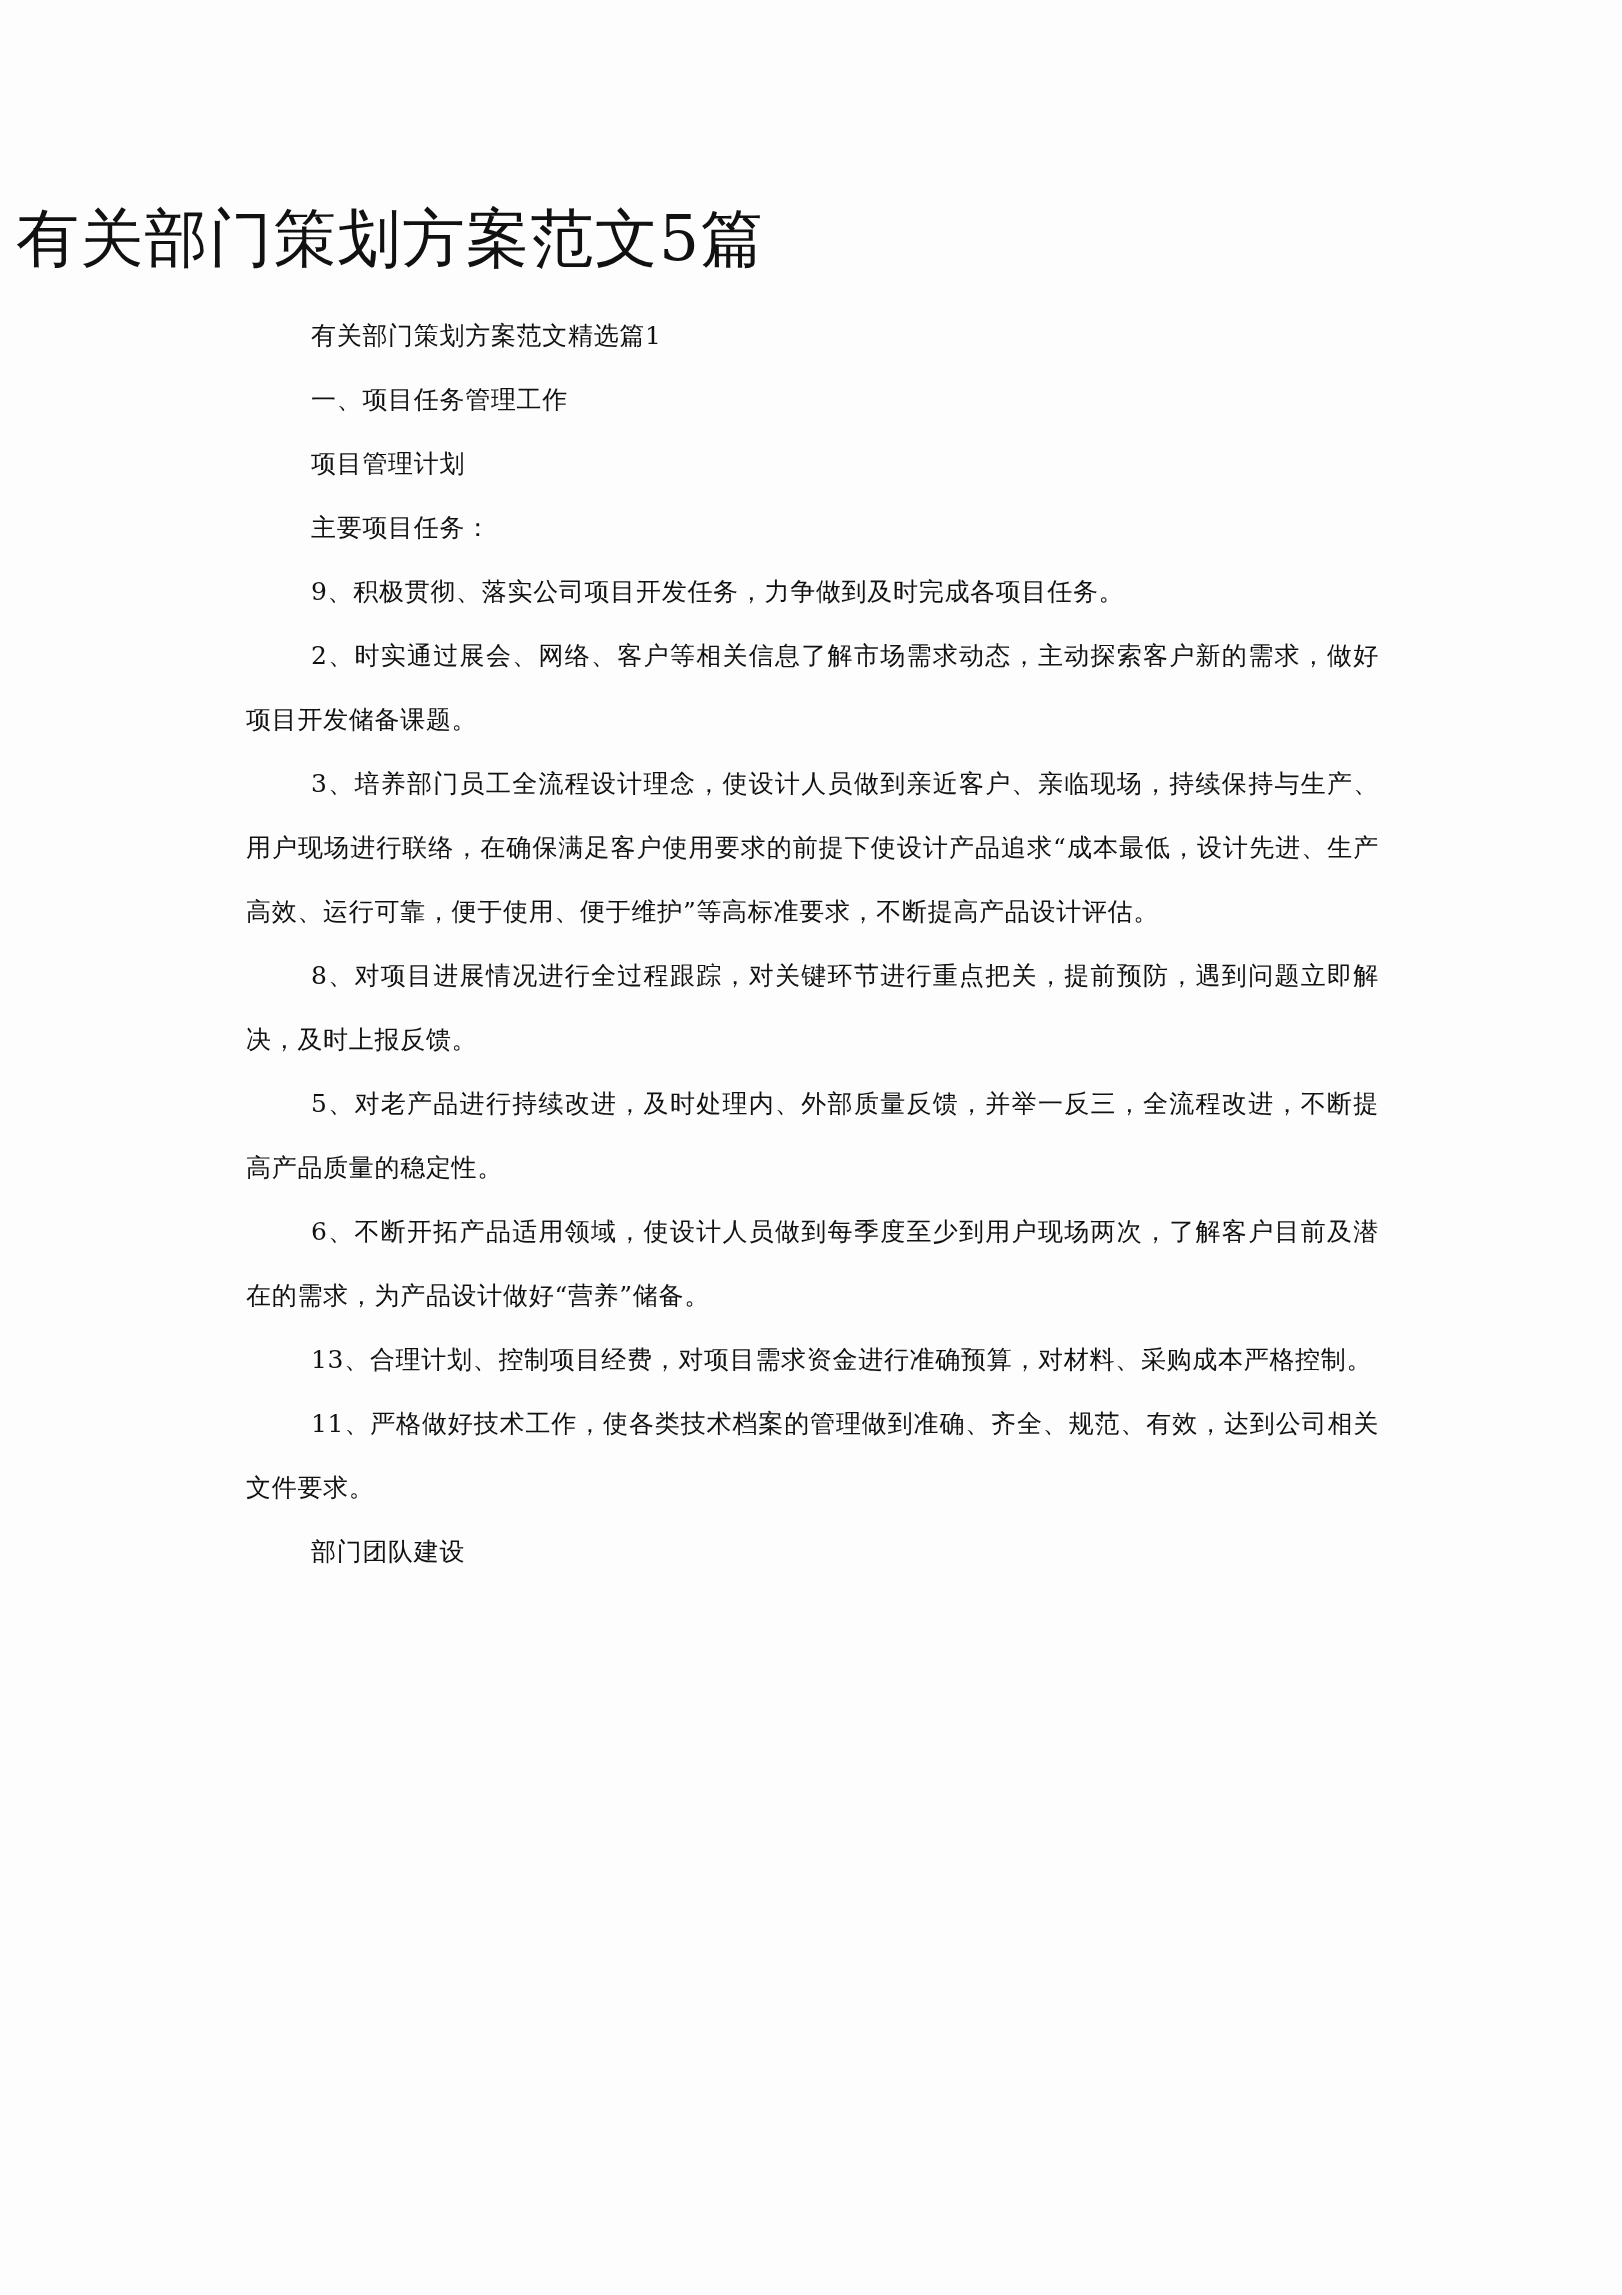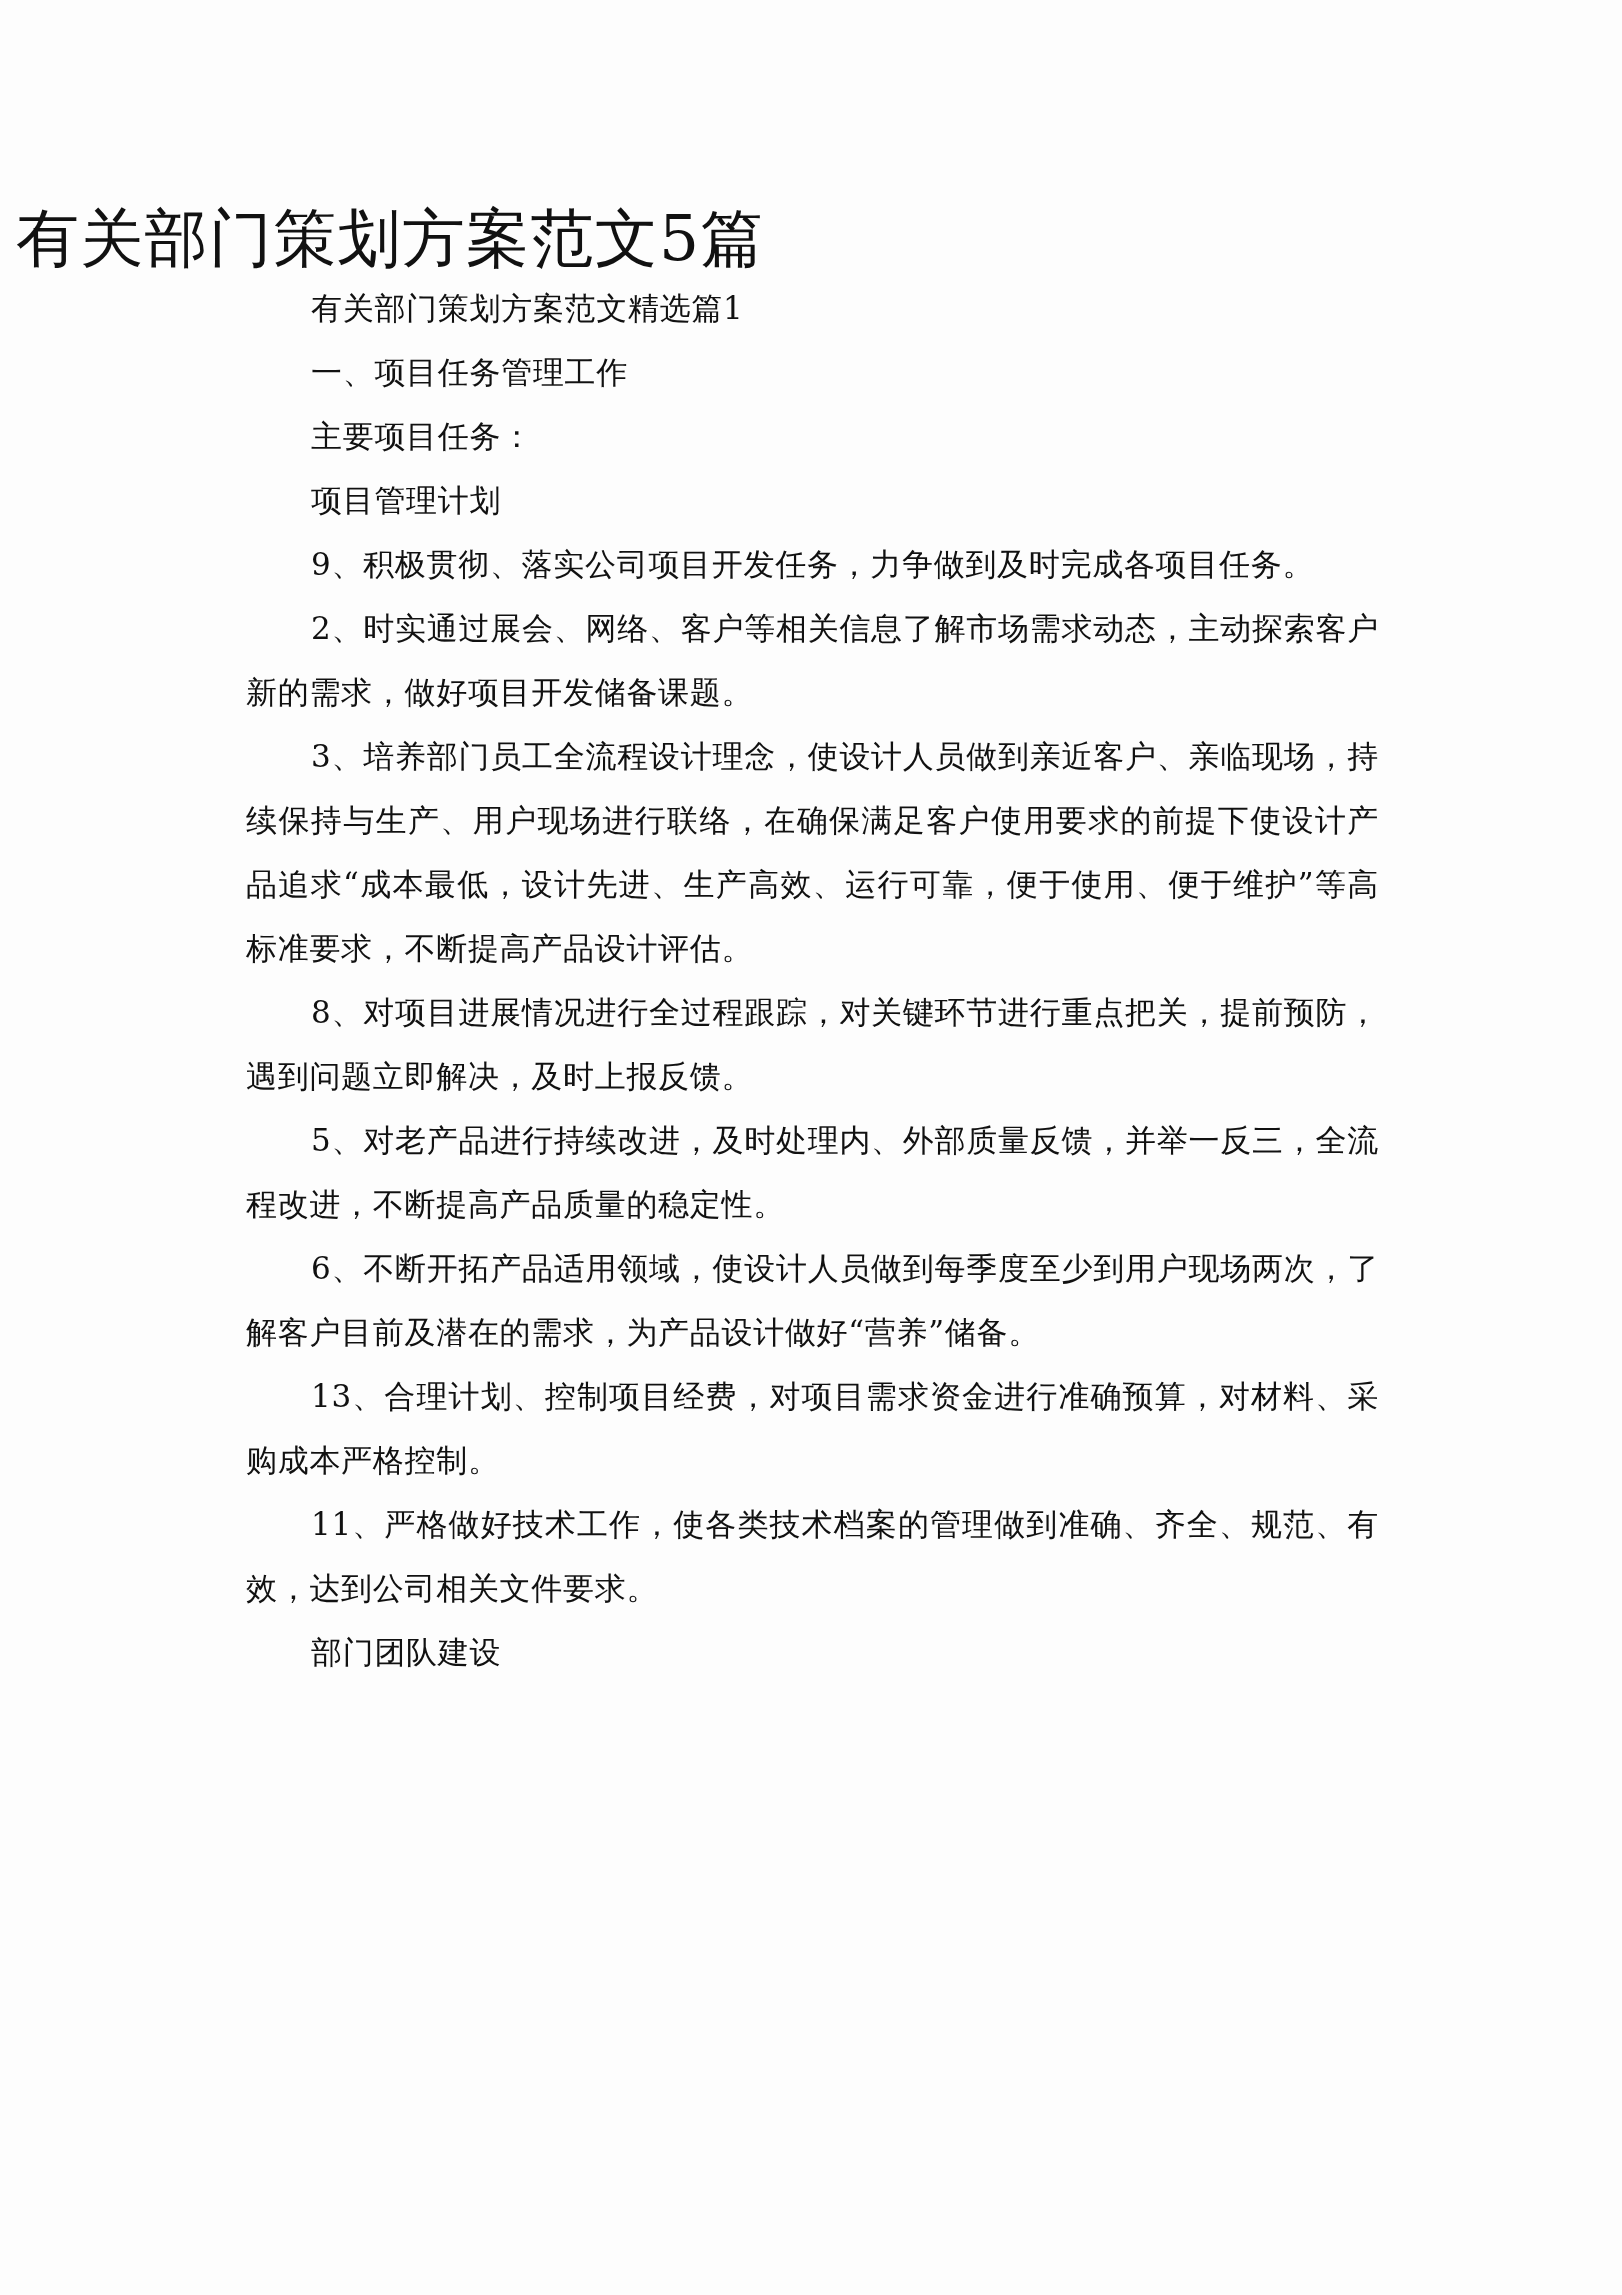--- a/index.html
+++ b/index.html
@@ -29,45 +29,45 @@
       top: 196px;
       font-size: 63px;
       line-height: 85px;
       letter-spacing: 1.3px;
       font-weight: normal;
       margin: 0;
     }
     .body-text {
       position: absolute;
       left: 246px;
-      top: 276px;
+      top: 304px;
       width: 1133px;
-      font-size: 31px;
+      font-size: 25px;
       line-height: 64px;
       letter-spacing: 0.7px;
     }
     .para {
       margin: 0;
       padding: 0;
       text-indent: 65px;
       text-align: justify;
       text-align-last: left;
     }
   </style>
 </head>
 <body>
 
 <div class="page">
   <h1 class="title">有关部门策划方案范文5篇</h1>
 
   <div class="body-text">
     <p class="para">有关部门策划方案范文精选篇1</p>
     <p class="para">一、项目任务管理工作</p>
+    <p class="para">项目管理计划</p>
     <p class="para">主要项目任务：</p>
-    <p class="para">项目管理计划</p>
     <p class="para">9、积极贯彻、落实公司项目开发任务，力争做到及时完成各项目任务。</p>
     <p class="para">2、时实通过展会、网络、客户等相关信息了解市场需求动态，主动探索客户新的需求，做好项目开发储备课题。</p>
     <p class="para">3、培养部门员工全流程设计理念，使设计人员做到亲近客户、亲临现场，持续保持与生产、用户现场进行联络，在确保满足客户使用要求的前提下使设计产品追求“成本最低，设计先进、生产高效、运行可靠，便于使用、便于维护”等高标准要求，不断提高产品设计评估。</p>
     <p class="para">8、对项目进展情况进行全过程跟踪，对关键环节进行重点把关，提前预防，遇到问题立即解决，及时上报反馈。</p>
     <p class="para">5、对老产品进行持续改进，及时处理内、外部质量反馈，并举一反三，全流程改进，不断提高产品质量的稳定性。</p>
     <p class="para">6、不断开拓产品适用领域，使设计人员做到每季度至少到用户现场两次，了解客户目前及潜在的需求，为产品设计做好“营养”储备。</p>
     <p class="para">13、合理计划、控制项目经费，对项目需求资金进行准确预算，对材料、采购成本严格控制。</p>
     <p class="para">11、严格做好技术工作，使各类技术档案的管理做到准确、齐全、规范、有效，达到公司相关文件要求。</p>
     <p class="para">部门团队建设</p>
   </div>

